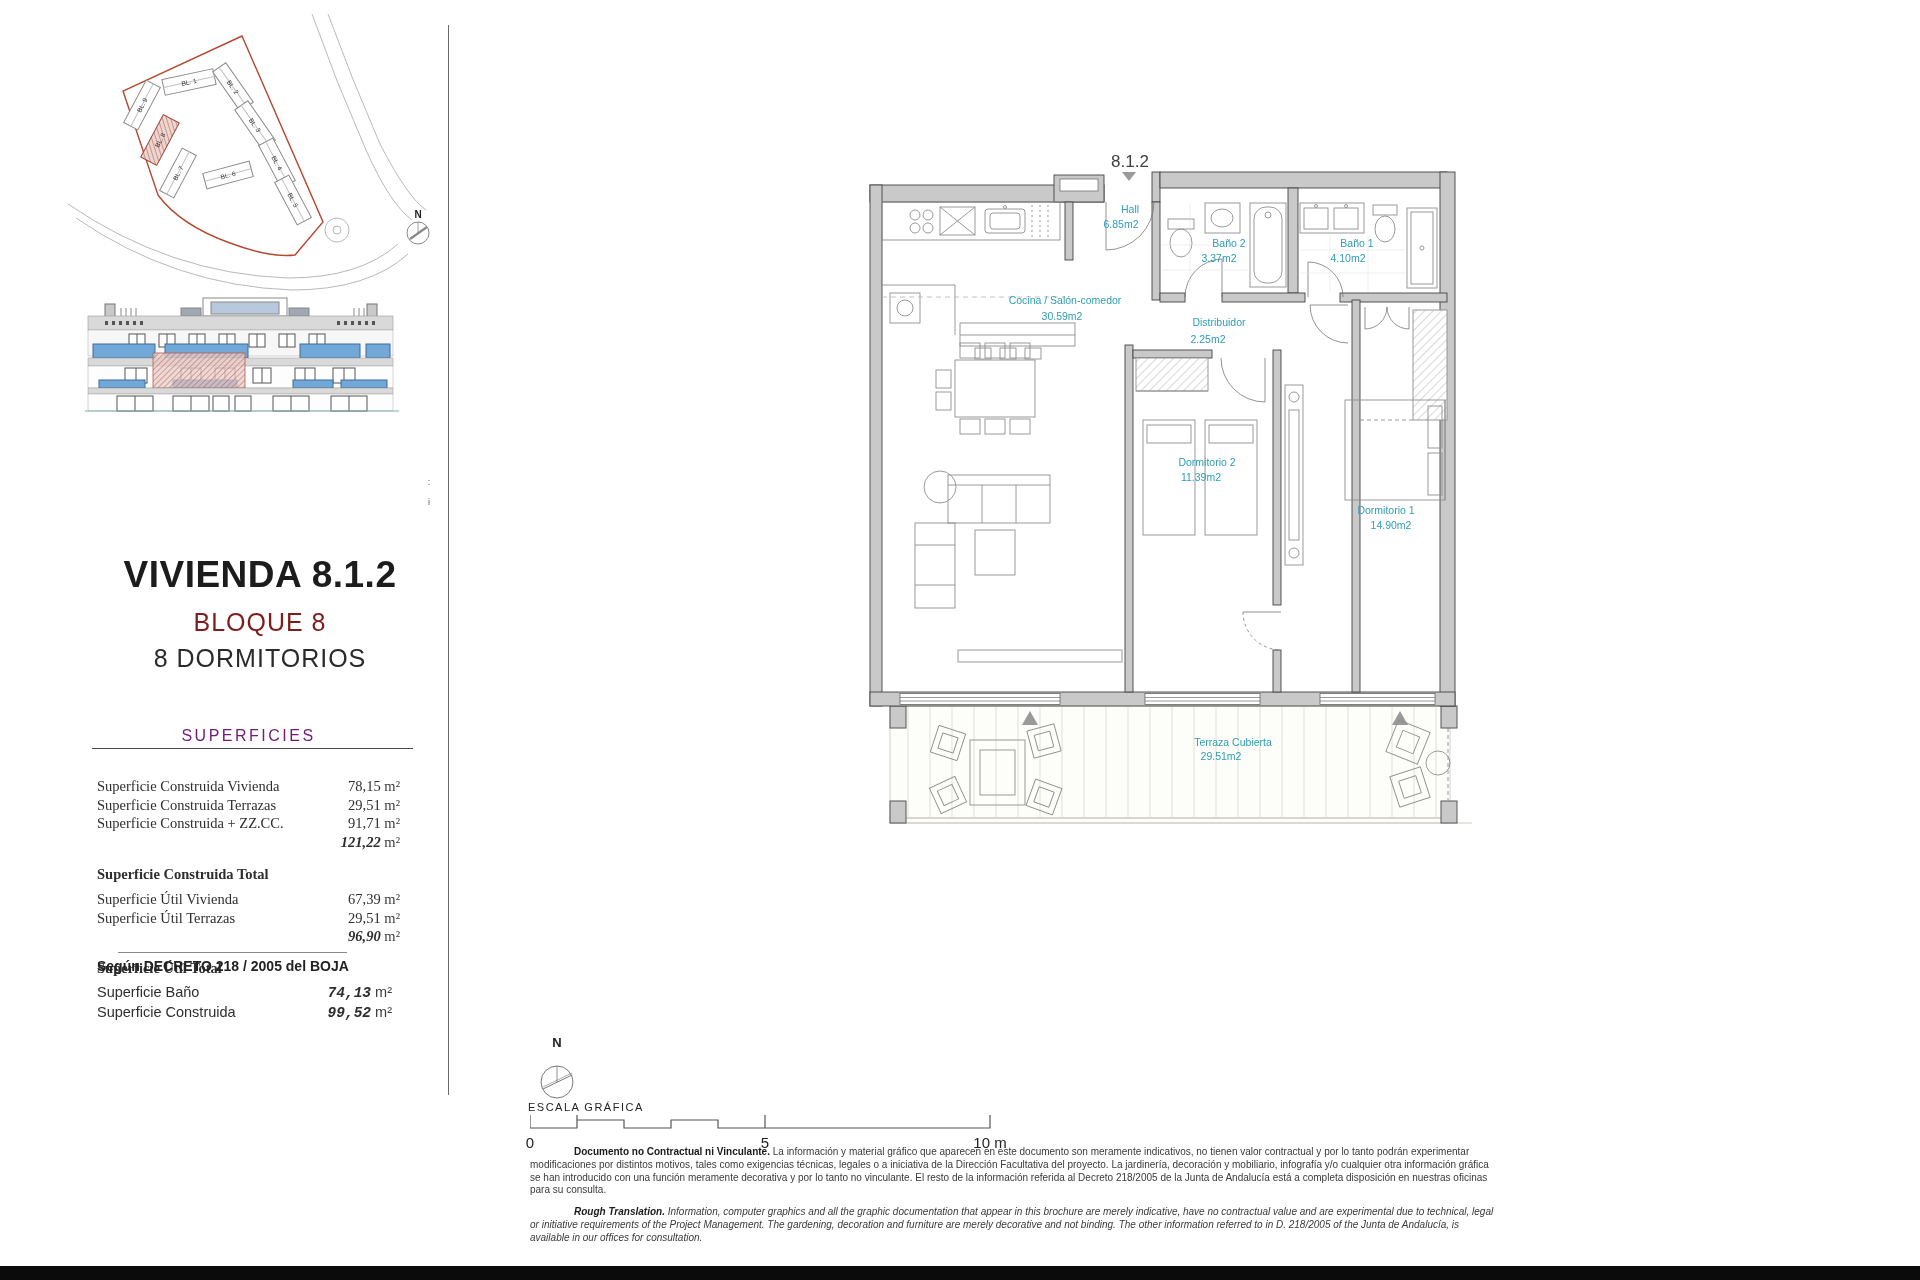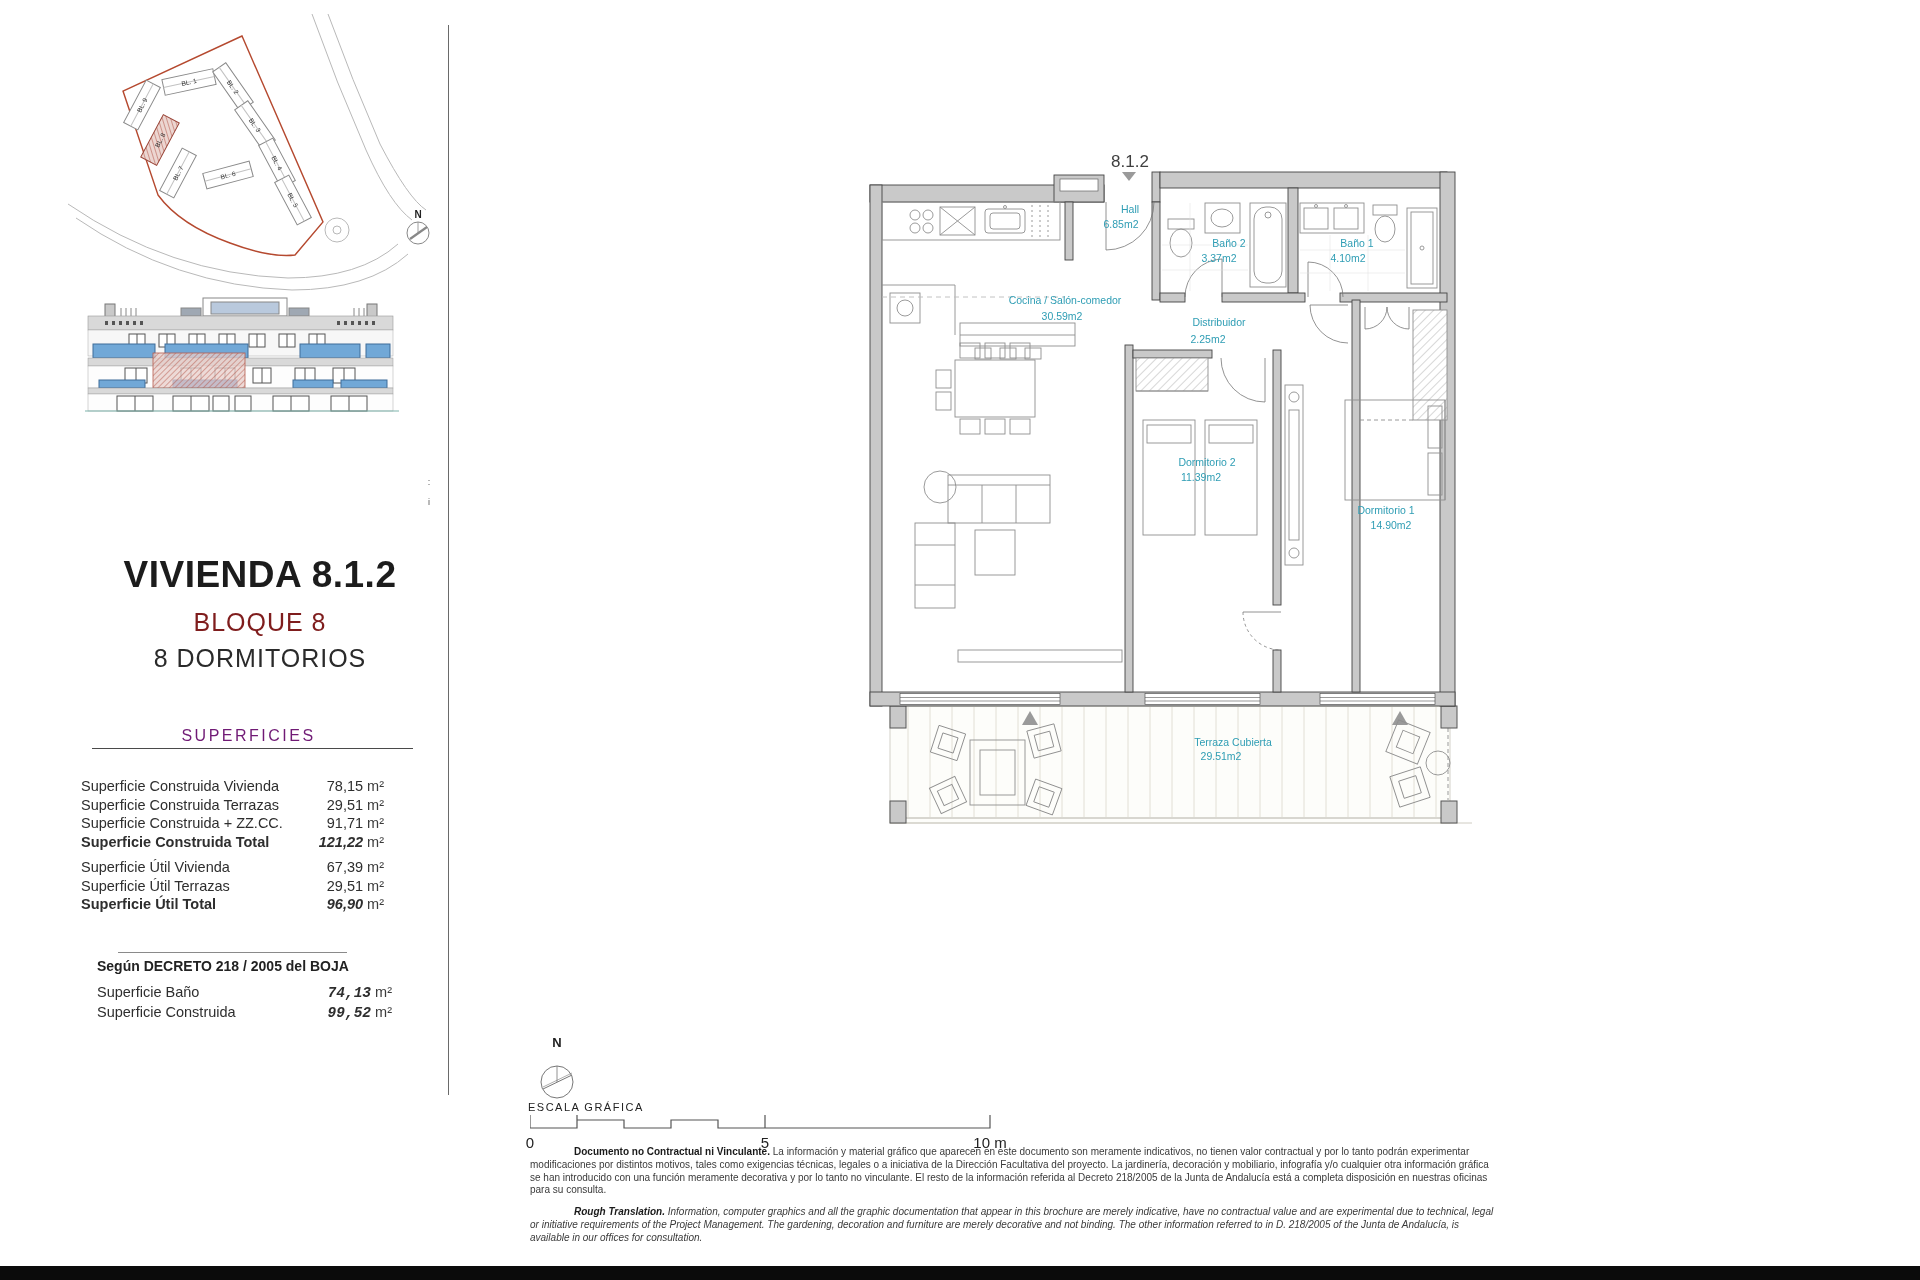--- a/index.html
+++ b/index.html
@@ -6,25 +6,25 @@
   body{width:1920px;height:1280px;background:#ffffff;position:relative;overflow:hidden;
        font-family:"Liberation Sans", sans-serif;color:#222;}
   .abs{position:absolute;}
   
   .unit-title{left:60px;top:554px;width:400px;text-align:center;font-size:37px;font-weight:bold;
               letter-spacing:.5px;color:#1c1c1c;}
   .unit-sub1{left:60px;top:608px;width:400px;text-align:center;font-size:25px;color:#7f1d1d;letter-spacing:1px;}
   .unit-sub2{left:60px;top:644px;width:400px;text-align:center;font-size:25px;color:#2a2a2a;letter-spacing:1px;}
   .sup-head{left:97px;top:727px;width:303px;text-align:center;font-size:16px;letter-spacing:2.5px;color:#701a75;}
   .rule{background:#4a4a4a;height:1px;}
-  .tbl{left:81px;top:777px;width:303px;}
+  .tbl{left:97px;top:777px;width:303px;font-family:Liberation Serif, serif;}
   .srow{display:flex;justify-content:space-between;font-size:14.5px;line-height:18.7px;color:#2e2e2e;}
   .srow .unit{color:#3c3c3c;}
   .srow.gap{margin-top:6px;}
-  .srow.total .lbl{font-weight:bold;}
+  .srow.total .lbl{font-weight:bold;margin-top:32px;}
   .srow.total .num{font-weight:bold;font-style:italic;}
   .dec-head{left:97px;top:958px;width:320px;font-size:14px;font-weight:bold;color:#222;}
   .dtbl{left:97px;top:983px;width:295px;}
   .dtbl .num{font-weight:bold;font-style:italic;font-family:Liberation Mono, monospace;}
   .vdiv{left:448px;top:25px;width:1px;height:1070px;background:#6a6a6a;}
   .margin-marks{left:423px;top:472px;width:12px;font-size:9px;color:#555;line-height:20px;text-align:center;}
   
   .rmname,.rmarea{font-size:10.5px;fill:#2E9DB4;text-anchor:middle;font-family:"Liberation Sans",sans-serif;}
   .callout{font-size:17px;fill:#3f3f3f;text-anchor:middle;font-family:"Liberation Sans",sans-serif;}
   .bllbl{font-size:6.5px;fill:#333;text-anchor:middle;font-family:"Liberation Sans",sans-serif;}

